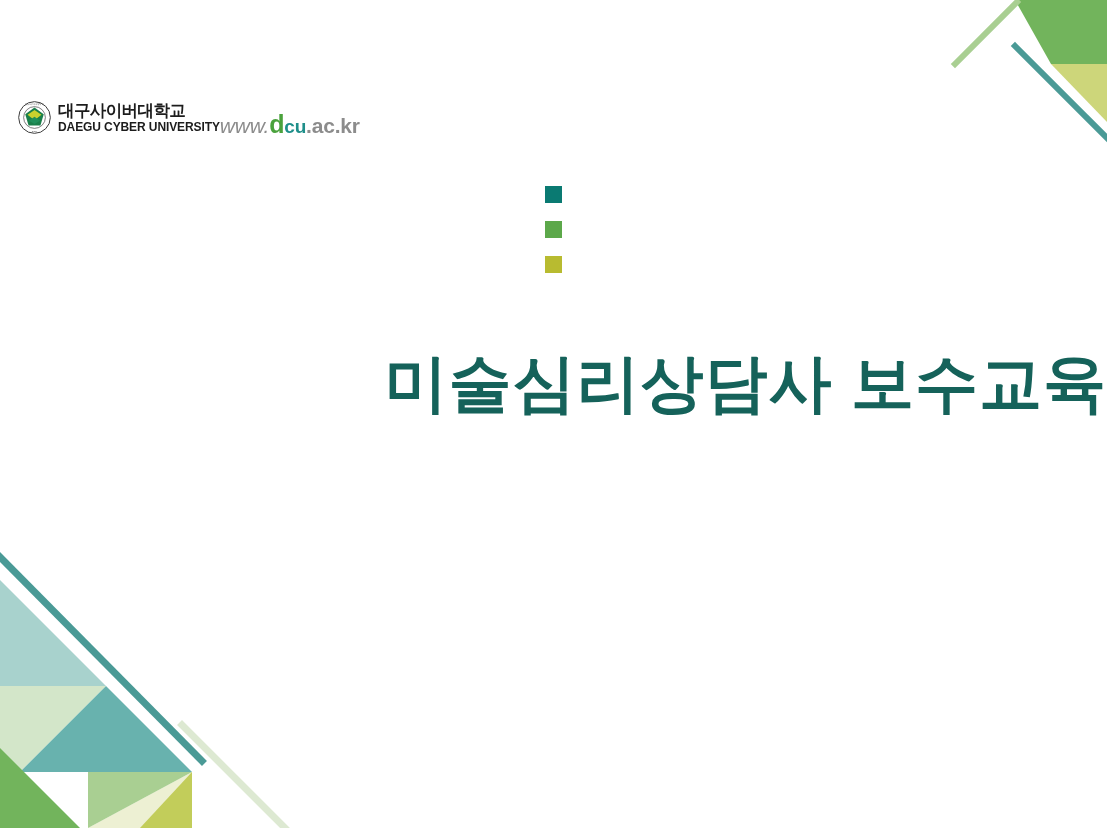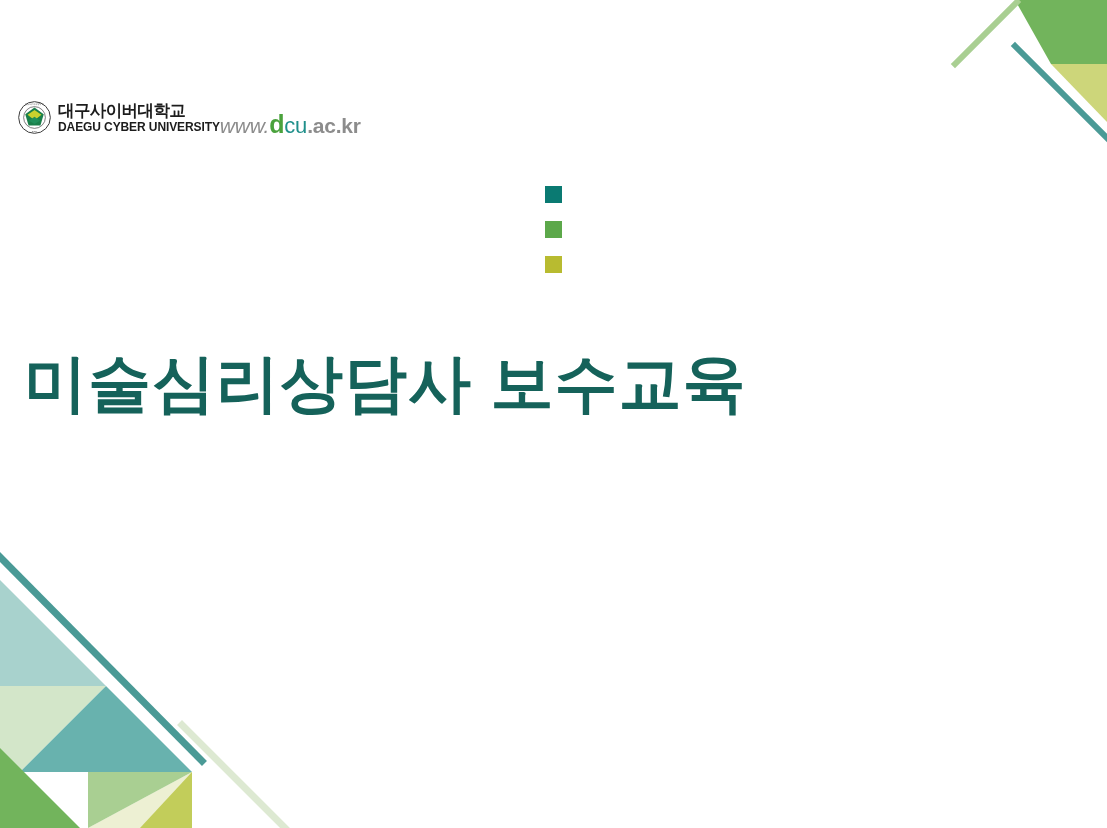--- a/index.html
+++ b/index.html
@@ -86,22 +86,22 @@
     letter-spacing: -0.2px;
     white-space: nowrap;
   }
   #logo-url .u-d {
     color: #4aa23c;
     font-weight: bold;
     font-size: 25px;
   }
   #logo-url .u-cu {
     color: #1f8f8a;
-    font-weight: normal;
-    font-size: 22px;
+    font-weight: bold;
+    font-size: 19px;
   }
 
   
   #square-stack {
     position: absolute;
     left: 0;
     right: 0;
     top: 186px;
     display: flex;
     flex-direction: column;
@@ -112,21 +112,21 @@
     width: 17px;
     height: 17px;
   }
 
   
   #title-wrap {
     position: absolute;
     left: 0;
     right: 0;
     top: 306px;
-    text-align: left;
+    text-align: right;
     padding-left: 24px;
   }
   #slide-title {
     display: inline-block;
     font-size: 63px;
     font-weight: bold;
     color: #15625a;
     letter-spacing: 1px;
     line-height: 1.12;
     white-space: nowrap;

